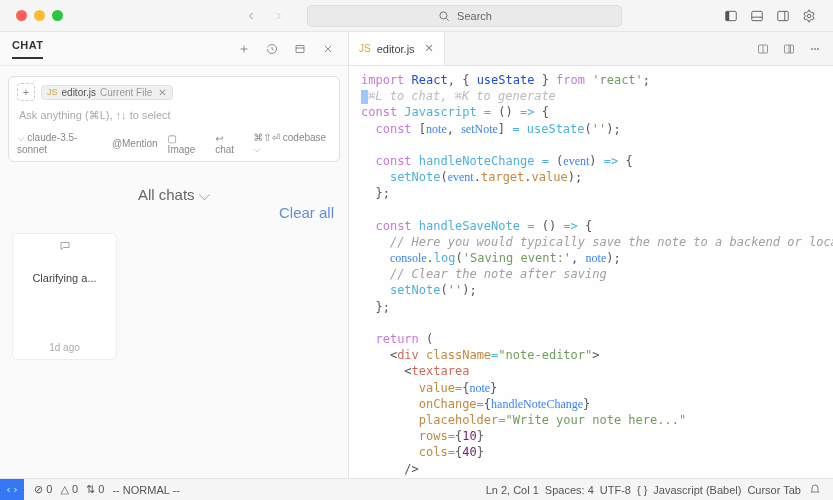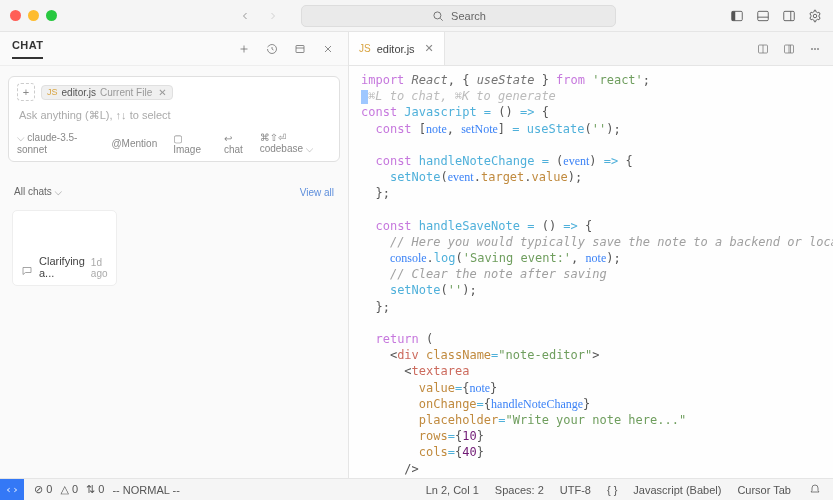--- a/index.html
+++ b/index.html
@@ -1,19 +1,19 @@
 <!DOCTYPE html>
 <html><head>
 <meta charset="utf-8">
 <style>
 * { margin: 0; padding: 0; box-sizing: border-box; }
 body { font-family: -apple-system, BlinkMacSystemFont, "Segoe UI", sans-serif; font-size: 12px; color: #333; background: #f5f5f5; width: 833px; height: 500px; overflow: hidden; display: flex; flex-direction: column; }
 
 
-.titlebar { height: 32px; display: flex; align-items: center; padding: 0 10px; background: #f5f5f5; border-bottom: 1px solid #e5e5e5; }
+.titlebar { height: 32px; display: flex; align-items: center; padding: 0 16px; background: #f5f5f5; border-bottom: 1px solid #e5e5e5; }
 .traffic { display: flex; gap: 7px; }
 .dot { width: 11px; height: 11px; border-radius: 50%; }
 .dot.red { background: #ff5f57; }
 .dot.yellow { background: #febc2e; }
 .dot.green { background: #28c840; }
 .nav-arrows { display: flex; gap: 12px; margin-left: 180px; color: #777; }
 .search-box { flex: 0 0 315px; margin-left: 20px; height: 22px; background: #eaeaea; border: 1px solid #ddd; border-radius: 5px; display: flex; align-items: center; justify-content: center; color: #666; font-size: 11px; gap: 6px; }
 .titlebar-right { margin-left: auto; display: flex; gap: 10px; color: #555; }
 .icon-btn { width: 16px; height: 16px; display: inline-flex; align-items: center; justify-content: center; cursor: pointer; }
 
@@ -26,60 +26,60 @@
 .chat-tab { font-weight: 600; font-size: 11px; letter-spacing: 0.4px; padding-bottom: 6px; border-bottom: 2px solid #333; }
 .chat-header-icons { margin-left: auto; display: flex; gap: 12px; color: #666; }
 .chat-input-wrap { margin: 10px 8px; background: #fff; border: 1px solid #e0e0e0; border-radius: 6px; padding: 6px 8px 6px 8px; }
 .chip-row { display: flex; align-items: center; gap: 6px; }
 .plus-chip { width: 18px; height: 18px; border: 1px dashed #ccc; border-radius: 4px; display: flex; align-items: center; justify-content: center; color: #888; font-size: 11px; }
 .file-chip { background: #f0f0f0; border: 1px solid #e0e0e0; border-radius: 4px; padding: 1px 5px; font-size: 10px; color: #555; display: flex; align-items: center; gap: 4px; }
 .file-chip .js-icon { color: #d9a441; font-size: 9px; }
 .file-chip .cur { color: #999; }
 .file-chip .x { color: #999; cursor: pointer; margin-left: 2px; }
 .ask-line { color: #aaa; font-size: 11px; padding: 8px 2px 6px; }
-.chat-controls { display: flex; align-items: center; gap: 16px; font-size: 10px; color: #888; margin-top: 4px; }
+.chat-controls { display: flex; align-items: center; gap: 10px; font-size: 10px; color: #888; margin-top: 4px; }
 .chat-controls .right { margin-left: auto; display: flex; gap: 10px; align-items: center; }
-.chats-bar { display: flex; align-items: center; padding: 14px 14px 8px; font-size: 10px; color: #666; }
+.chats-bar { display: flex; align-items: center; padding: 14px 14px 8px; font-size: 15px; color: #666; flex-direction: column; }
 .chats-bar .view-all { margin-left: auto; color: #5e8fdc; }
-.chat-item { margin: 4px 12px; padding: 6px 8px; border: 1px solid #eee; border-radius: 5px; background: #fff; font-size: 11px; color: #444; display: flex; align-items: flex-end; gap: 6px; width: 105px; }
+.chat-item { margin: 4px 12px; padding: 6px 8px; border: 1px solid #eee; border-radius: 5px; background: #fff; font-size: 11px; color: #444; display: flex; align-items: center; gap: 18px; width: 105px; flex-direction: column; }
 .chat-item .bubble-icon { color: #888; }
 .chat-item .ago { color: #aaa; font-size: 10px; margin-top: 40px; }
 
 
 .editor-area { flex: 1; display: flex; flex-direction: column; background: #fefefe; min-width: 0; }
 .editor-tabs { height: 34px; display: flex; align-items: stretch; background: #f5f5f5; border-bottom: 1px solid #e5e5e5; }
 .editor-tab { display: flex; align-items: center; gap: 6px; padding: 0 10px; background: #fefefe; border-right: 1px solid #e5e5e5; font-size: 11px; color: #444; }
 .editor-tab .js-icon { color: #d9a441; font-size: 10px; }
 .editor-tab .x { color: #888; cursor: pointer; margin-left: 4px; }
 .editor-tabs-right { margin-left: auto; display: flex; align-items: center; gap: 10px; padding-right: 10px; color: #777; }
 .code-wrap { flex: 1; overflow: auto; padding: 6px 0 0 12px; font-family: Menlo, Monaco, Consolas, monospace; font-size: 12px; line-height: 1.35; color: #333; }
 .code-line { white-space: pre; }
 .hint-line .cursor-block { display: inline-block; width: 7px; height: 14px; background: #9ec7ff; vertical-align: middle; }
 .hint-text { color: #bbb; font-style: italic; }
 
 
 .kw { color: #c678dd; }
 .fn { color: #4fb0da; }
-.cls { color: #737373; font-style: italic; }
+.cls { color: #1d4ed8; }
 .id { color: #3b82f6; font-family: Liberation Serif, serif; }
 .str { color: #6f9e5e; }
 .prop { color: #c08a3e; }
 .tag { color: #cc6b5e; }
 .attr { color: #c08a3e; }
 .num { color: #701a75; }
 .op { color: #4fb0da; }
 .cmt { color: #a0a0a0; font-style: italic; }
 .method { color: #4fb0da; }
 .pun { color: #555; }
 
 
 .statusbar { height: 22px; background: #f5f5f5; border-top: 1px solid #e5e5e5; display: flex; align-items: center; font-size: 11px; color: #555; padding-right: 10px; }
 .accent-block { width: 24px; height: 22px; background: #3478f6; display: flex; align-items: center; justify-content: center; color: #fff; }
 .status-group { display: flex; align-items: center; gap: 8px; margin-left: 10px; }
-.statusbar .right { margin-left: auto; display: flex; gap: 16px; align-items: center; }
+.statusbar .right { margin-left: auto; display: flex; gap: 6px; align-items: center; }
 
 svg { width: 14px; height: 14px; stroke: currentColor; fill: none; stroke-width: 1.5; }
 .small svg { width: 12px; height: 12px; }
 </style>
 </head>
 <body>
 
 <div class="titlebar">
   <div class="traffic">
     <div class="dot red"></div>
@@ -182,21 +182,21 @@
         <span>▢ <span>Image</span></span>
         <div class="right">
           <span>↩ <span>chat</span></span>
           <span><span>⌘⇧⏎</span> <span>codebase</span> <span style="opacity:.6">⌵</span></span>
         </div>
       </div>
     </div>
 
     <div class="chats-bar">
       <span><span>All chats</span> <span style="opacity:.6">⌵</span></span>
-      <span class="view-all">View all</span>
+      <span class="view-all">Clear all</span>
     </div>
 
     <div class="chat-item">
       <span class="bubble-icon small"><svg viewBox="0 0 24 24">
             <path d="M4 5h16v10H9l-5 4V5z"></path>
           </svg></span>
       <span>Clarifying a...</span>
       <span class="ago">1d ago</span>
     </div>
   </div>
@@ -269,21 +269,21 @@
       </svg>
   </div>
   <div class="status-group">
     <span>⊘ <span>0</span></span>
     <span>△ <span>0</span></span>
     <span>⇅ <span>0</span></span>
     <span>-- NORMAL --</span>
   </div>
   <div class="right">
     <span>Ln 2, Col 1</span>
-    <span>Spaces: 2</span>
+    <span>Spaces: 4</span>
     <span>UTF-8</span>
     <span>{ }</span>
     <span>Javascript (Babel)</span>
     <span>Cursor Tab</span>
     <span class="icon-btn small">
         <svg viewBox="0 0 24 24">
           <path d="M6 8a6 6 0 1 1 12 0v5l2 3H4l2-3V8z"></path>
         </svg>
       </span>
   </div>

